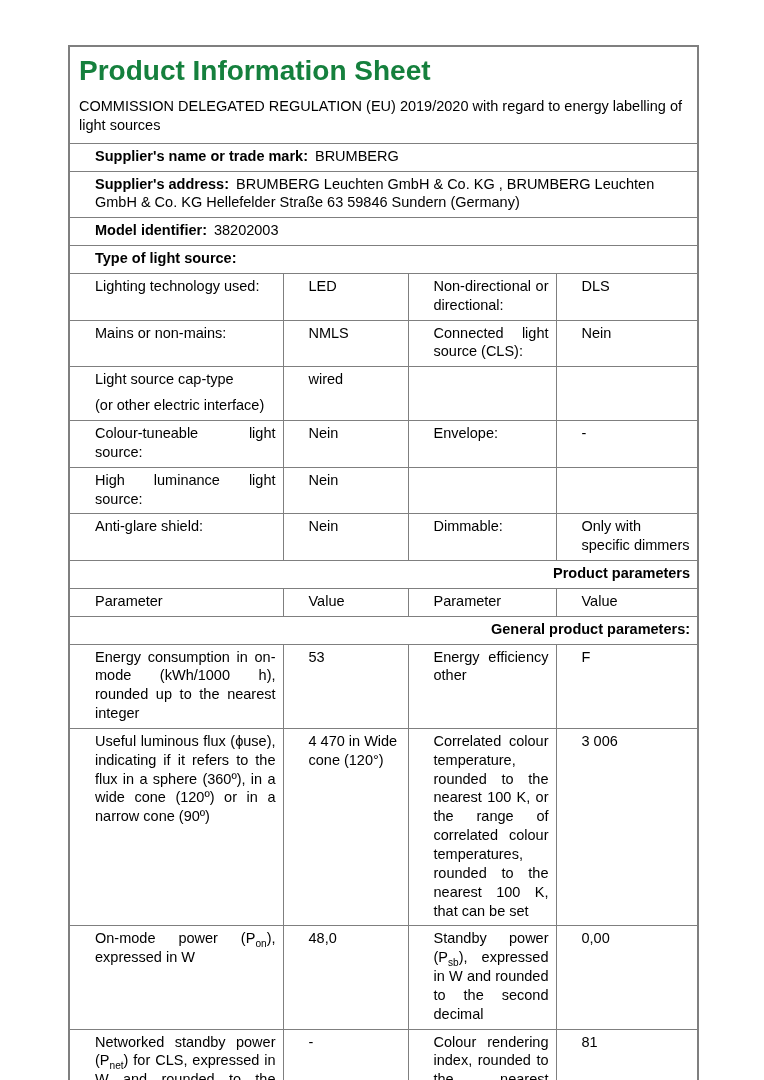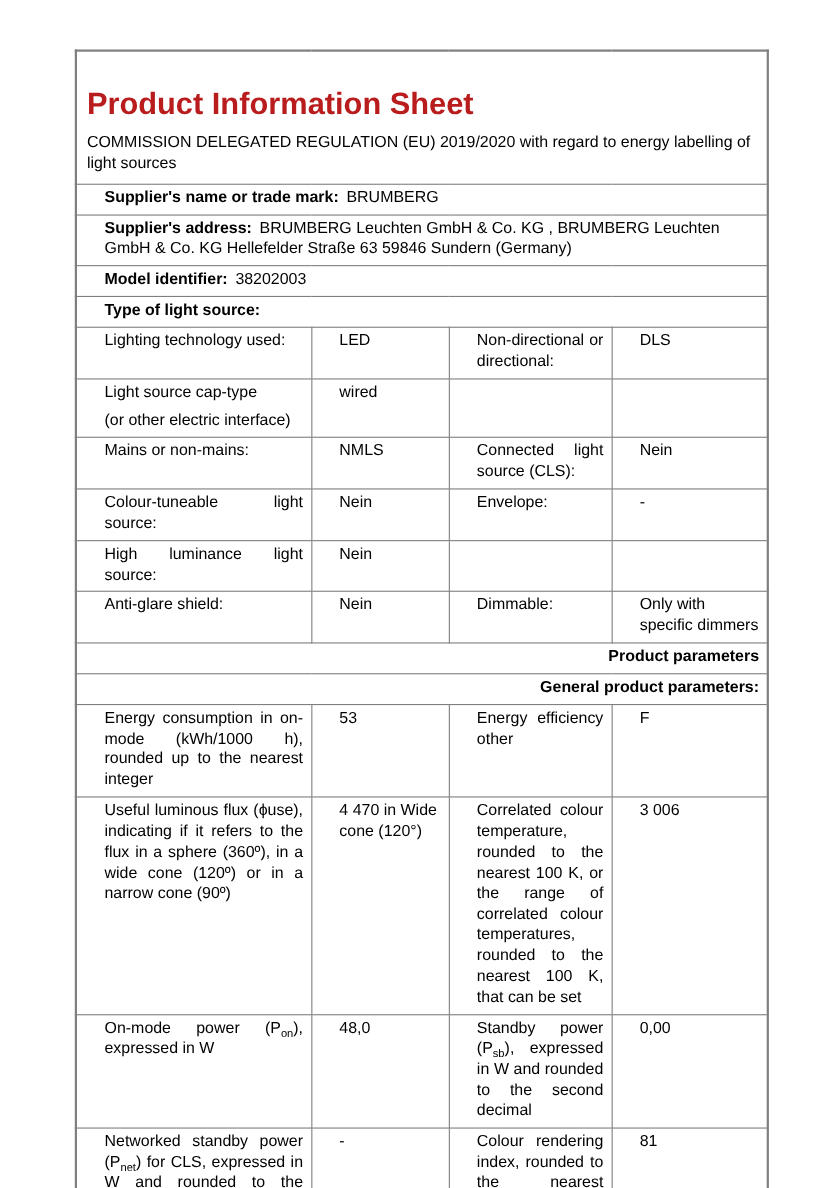--- a/index.html
+++ b/index.html
@@ -69,21 +69,21 @@
     <colgroup>
       <col class="c1">
         <col class="c2">
         <col class="c3">
         <col class="c4">
     </colgroup>
     <tbody>
 
       <tr>
         <td colspan="4" class="title-cell">
-          <h1 class="doc-title" style="color: #b91c1c; margin-top: 24px;">Product Information Sheet</h1>
+          <h1 class="doc-title" style="color: #15803d;">Product Information Sheet</h1>
           <p class="regulation">COMMISSION DELEGATED REGULATION (EU) 2019/2020 with regard to energy labelling of light sources</p>
         </td>
       </tr>
 
       <tr>
         <td colspan="4">
           <span class="lbl">Supplier's name or trade mark:</span><span class="val">BRUMBERG</span>
         </td>
       </tr>
 
@@ -105,33 +105,33 @@
         </td>
       </tr>
 
       <tr>
         <td class="param">Lighting technology used:</td>
         <td class="value">LED</td>
         <td class="param">Non-directional or directional:</td>
         <td class="value">DLS</td>
       </tr>
       <tr>
+        <td class="param">Mains or non-mains:</td>
+        <td class="value">NMLS</td>
+        <td class="param">Connected light source (CLS):</td>
+        <td class="value">Nein</td>
+      </tr>
+      <tr>
         <td class="param">
           <div>Light source cap-type</div>
           <div class="line2">(or other electric interface)</div>
         </td>
         <td class="value">wired</td>
         <td class="param"></td>
         <td class="value"></td>
-      </tr>
-      <tr>
-        <td class="param">Mains or non-mains:</td>
-        <td class="value">NMLS</td>
-        <td class="param">Connected light source (CLS):</td>
-        <td class="value">Nein</td>
       </tr>
       <tr>
         <td class="param">Colour-tuneable light source:</td>
         <td class="value">Nein</td>
         <td class="param">Envelope:</td>
         <td class="value">-</td>
       </tr>
       <tr>
         <td class="param">High luminance light source:</td>
         <td class="value">Nein</td>
@@ -140,20 +140,26 @@
       </tr>
       <tr>
         <td class="param">Anti-glare shield:</td>
         <td class="value">Nein</td>
         <td class="param">Dimmable:</td>
         <td class="value">Only with specific dimmers</td>
       </tr>
 
       <tr>
         <td colspan="4" class="center-bold">Product parameters</td>
+      </tr>
+      <tr>
+        <td>Parameter</td>
+        <td>Value</td>
+        <td>Parameter</td>
+        <td>Value</td>
       </tr>
       <tr>
         <td colspan="4" class="center-bold">General product parameters:</td>
       </tr>
 
       <tr>
         <td class="param">Energy consumption in on-mode (kWh/1000 h), rounded up to the nearest integer</td>
         <td class="value">53</td>
         <td class="param">Energy efficiency other</td>
         <td class="value">F</td>

